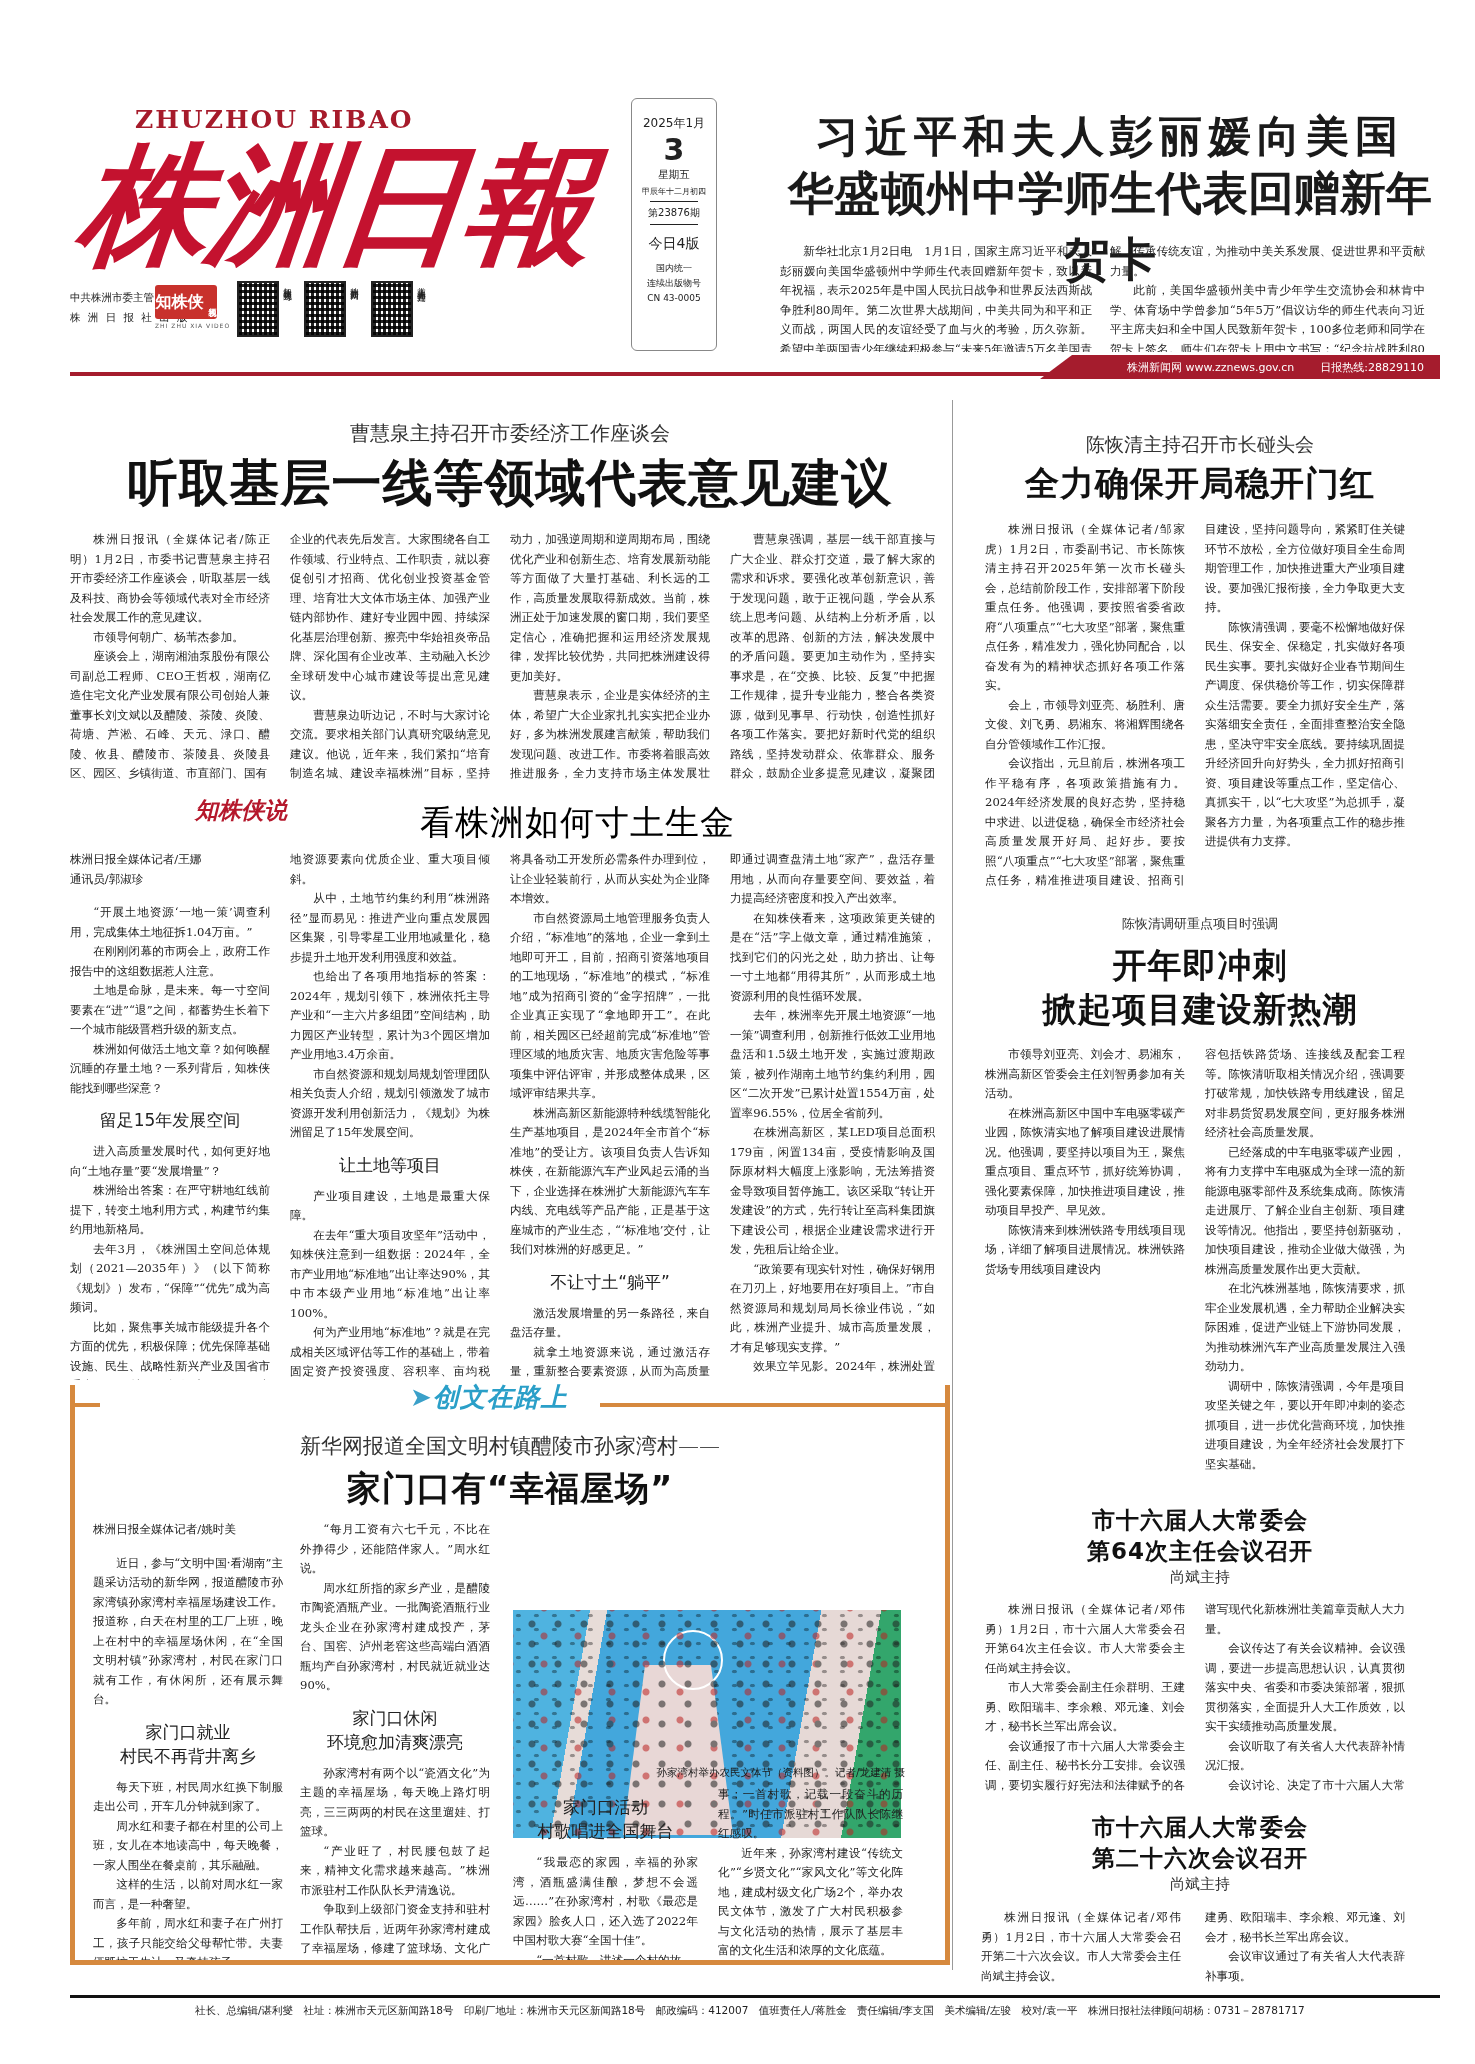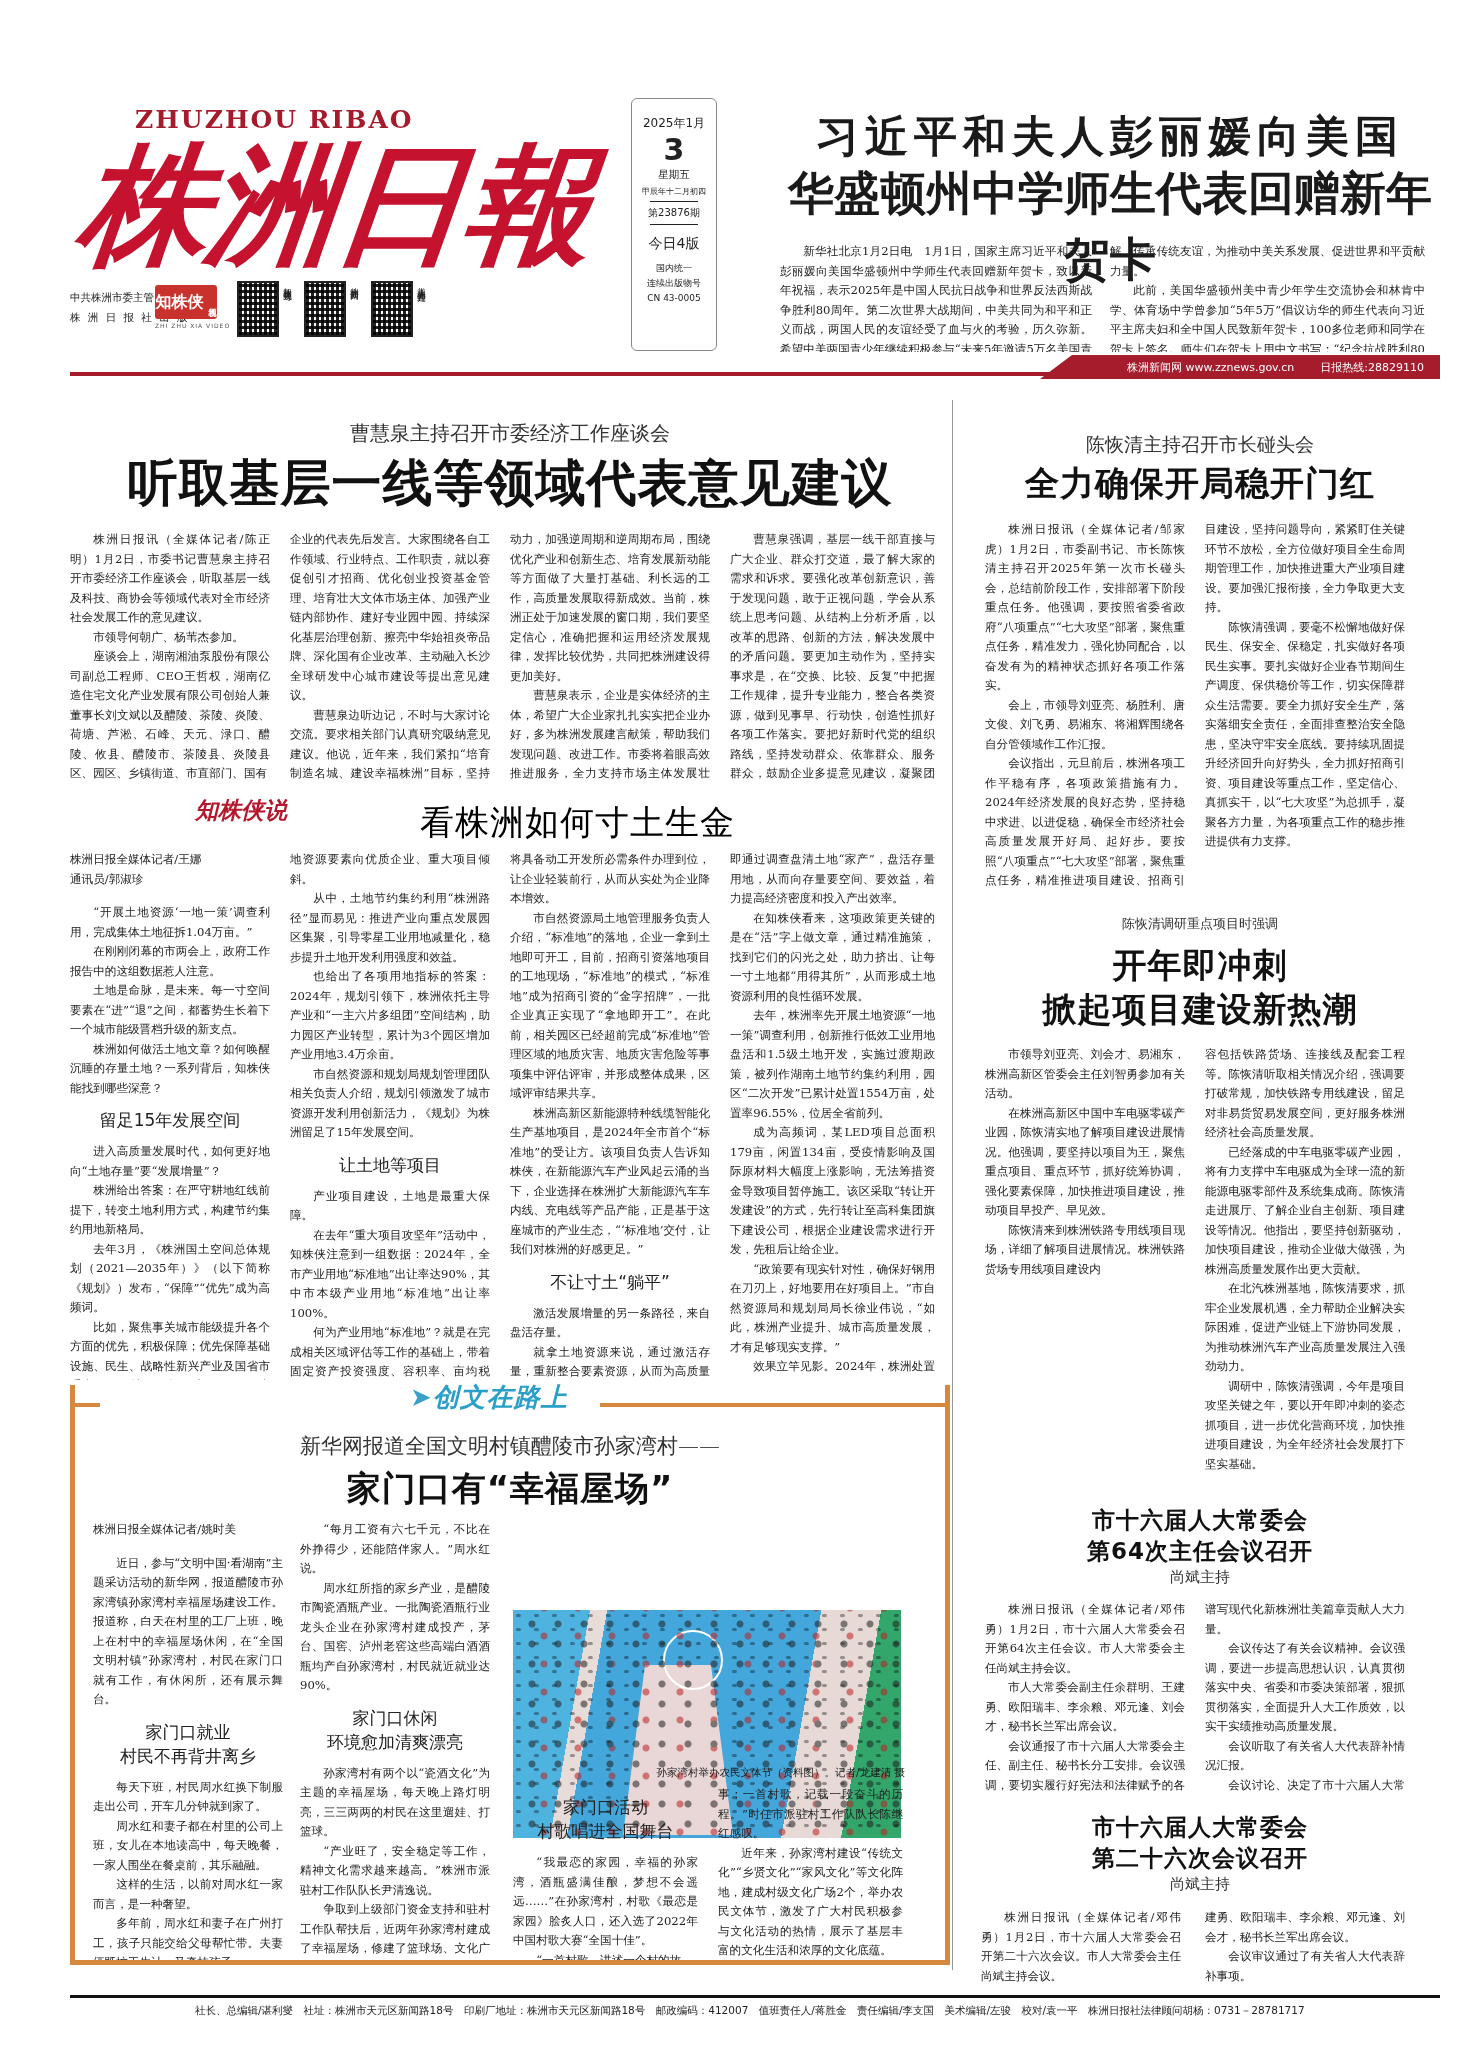--- a/index.html
+++ b/index.html
@@ -168,21 +168,21 @@
     <p>市自然资源局土地管理服务负责人介绍，“标准地”的落地，企业一拿到土地即可开工，目前，招商引资落地项目的工地现场，“标准地”的模式，“标准地”成为招商引资的“金字招牌”，一批企业真正实现了“拿地即开工”。在此前，相关园区已经超前完成“标准地”管理区域的地质灾害、地质灾害危险等事项集中评估评审，并形成整体成果，区域评审结果共享。</p>
     <p>株洲高新区新能源特种线缆智能化生产基地项目，是2024年全市首个“标准地”的受让方。该项目负责人告诉知株侠，在新能源汽车产业风起云涌的当下，企业选择在株洲扩大新能源汽车车内线、充电线等产品产能，正是基于这座城市的产业生态，“‘标准地’交付，让我们对株洲的好感更足。”</p>
     <div class="inner-head" style="white-space: pre-line;">不让寸土“躺平”</div>
     <p>激活发展增量的另一条路径，来自盘活存量。</p>
     <p>就拿土地资源来说，通过激活存量，重新整合要素资源，从而为高质量发展提供新的动力。</p>
   </div>
 <div class="col body-text" style="left:730px;top:850px;width:205px;height:530px;">
     <p class="noindent">即通过调查盘清土地“家产”，盘活存量用地，从而向存量要空间、要效益，着力提高经济密度和投入产出效率。</p>
     <p>在知株侠看来，这项政策更关键的是在“活”字上做文章，通过精准施策，找到它们的闪光之处，助力挤出、让每一寸土地都“用得其所”，从而形成土地资源利用的良性循环发展。</p>
     <p>去年，株洲率先开展土地资源“一地一策”调查利用，创新推行低效工业用地盘活和1.5级土地开发，实施过渡期政策，被列作湖南土地节约集约利用，园区“二次开发”已累计处置1554万亩，处置率96.55%，位居全省前列。</p>
-    <p>成为高频词，某LED项目总面积179亩，闲置134亩，受疫情影响及国际原材料大幅度上涨影响，无法筹措资金导致项目暂停施工。该区采取“转让开发建设”的方式，先行转让至高科集团旗下建设公司，根据企业建设需求进行开发，先租后让给企业。</p>
+    <p>在株洲高新区，某LED项目总面积179亩，闲置134亩，受疫情影响及国际原材料大幅度上涨影响，无法筹措资金导致项目暂停施工。该区采取“转让开发建设”的方式，先行转让至高科集团旗下建设公司，根据企业建设需求进行开发，先租后让给企业。</p>
     <p>“政策要有现实针对性，确保好钢用在刀刃上，好地要用在好项目上。”市自然资源局和规划局局长徐业伟说，“如此，株洲产业提升、城市高质量发展，才有足够现实支撑。”</p>
     <p>效果立竿见影。2024年，株洲处置存量商住用地23宗1332亩，房屋资产7.3万平方米，盘活金额44.05亿元。</p>
   </div>
 
 <div class="vrule" style="left:952px;top:400px;height:1570px;"></div>
 <div class="abs subhead" style="left:960px;top:432px;width:480px;font-size:19px;">陈恢清主持召开市长碰头会</div>
 <div class="abs headline" style="left:960px;top:460px;width:480px;font-size:34px;line-height:46px;">全力确保开局稳开门红</div>
 <div class="col body-text" style="left:985px;top:520px;width:200px;height:370px;">
     <p>株洲日报讯（全媒体记者/邹家虎）1月2日，市委副书记、市长陈恢清主持召开2025年第一次市长碰头会，总结前阶段工作，安排部署下阶段重点任务。他强调，要按照省委省政府“八项重点”“七大攻坚”部署，聚焦重点任务，精准发力，强化协同配合，以奋发有为的精神状态抓好各项工作落实。</p>
     <p>会上，市领导刘亚亮、杨胜利、唐文俊、刘飞勇、易湘东、将湘辉围绕各自分管领域作工作汇报。</p>
@@ -251,21 +251,21 @@
     <p>周水红和妻子都在村里的公司上班，女儿在本地读高中，每天晚餐，一家人围坐在餐桌前，其乐融融。</p>
     <p>这样的生活，以前对周水红一家而言，是一种奢望。</p>
     <p>多年前，周水红和妻子在广州打工，孩子只能交给父母帮忙带。夫妻俩既忙于生计，又牵挂孩子。</p>
   </div>
 <div class="col body-text" style="left:300px;top:1520px;width:190px;height:440px;">
     <p>“每月工资有六七千元，不比在外挣得少，还能陪伴家人。”周水红说。</p>
     <p>周水红所指的家乡产业，是醴陵市陶瓷酒瓶产业。一批陶瓷酒瓶行业龙头企业在孙家湾村建成投产，茅台、国窖、泸州老窖这些高端白酒酒瓶均产自孙家湾村，村民就近就业达90%。</p>
     <div class="inner-head" style="white-space: pre-line;">家门口休闲
 环境愈加清爽漂亮</div>
     <p>孙家湾村有两个以“瓷酒文化”为主题的幸福屋场，每天晚上路灯明亮，三三两两的村民在这里遛娃、打篮球。</p>
-    <p>“产业旺了，安全稳定等工作，精神文化需求越来越高。”株洲市派驻村工作队队长尹清逸说。</p>
+    <p>“产业旺了，村民腰包鼓了起来，精神文化需求越来越高。”株洲市派驻村工作队队长尹清逸说。</p>
     <p>争取到上级部门资金支持和驻村工作队帮扶后，近两年孙家湾村建成了幸福屋场，修建了篮球场、文化广场等设施，让村民的生活更加丰富多彩。</p>
   </div>
 
 <div class="abs photo">
   <div class="key"></div>
   <div class="circle"></div>
   <div class="crowd"></div>
 </div>
 <div class="abs" style="left:620px;top:1766px;width:285px;text-align:right;font-size:10.5px;font-family:'DejaVu Serif',serif;">孙家湾村举办农民文体节（资料图）。记者/龙建清 摄</div>
 

